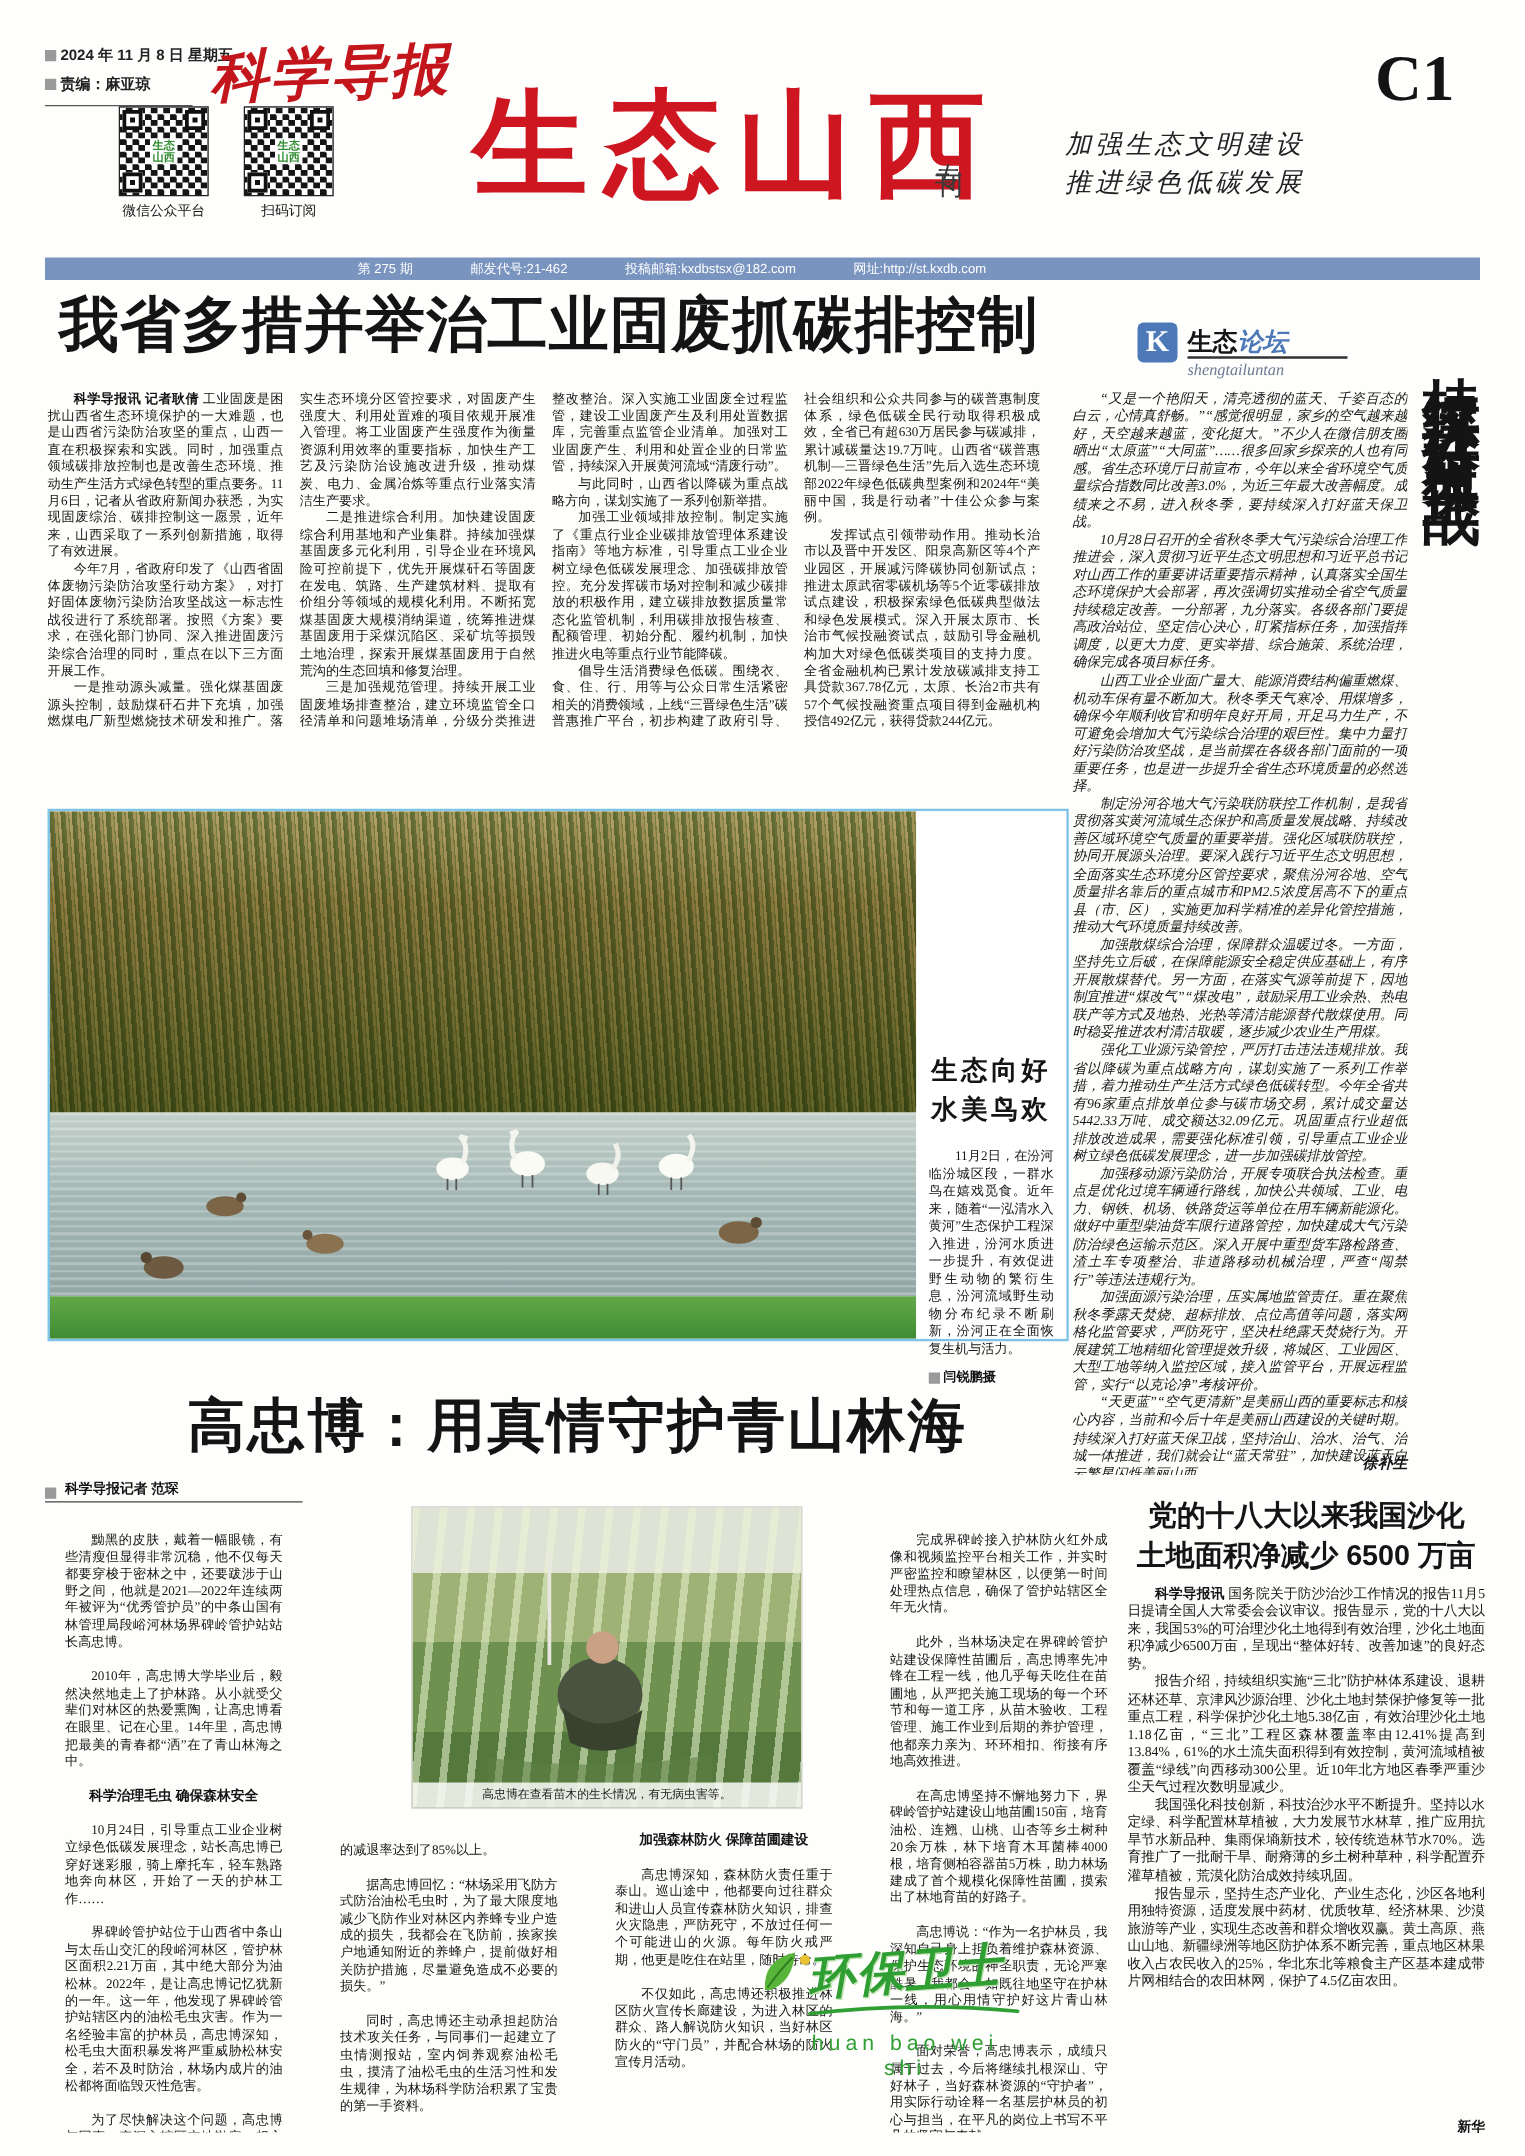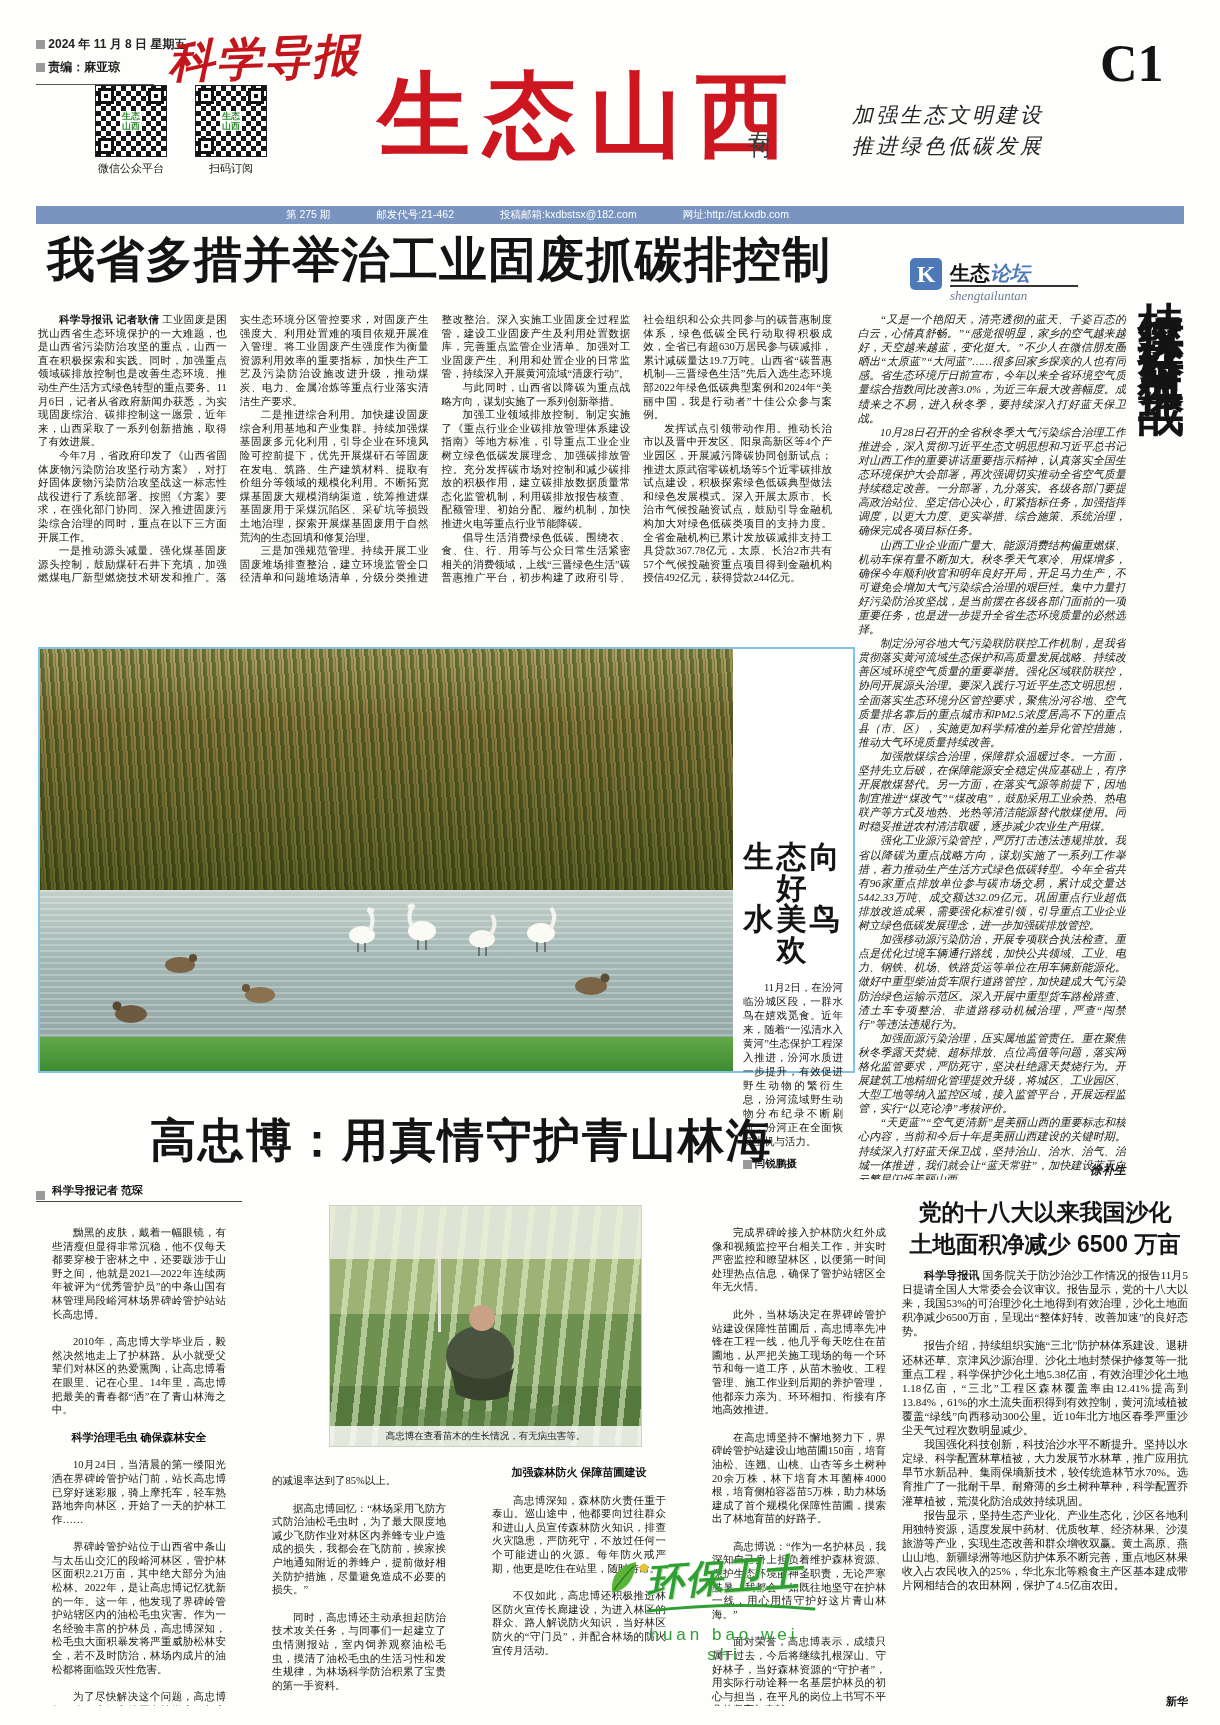--- a/index.html
+++ b/index.html
@@ -63,21 +63,21 @@
   .scene{position:relative;flex:1;overflow:hidden;}
   .reeds{height:57%;background:
       repeating-linear-gradient(86deg,#77814a 0 2px,#b8aa72 2px 4px,#8b9355 4px 5px,#c6b682 5px 7px,#6d7a40 7px 9px),
       linear-gradient(180deg,#e4e2cc 0,#b9b083 30%,#7f8a4e 100%);background-blend-mode:multiply;}
   .water{height:35%;background:
       repeating-linear-gradient(180deg,rgba(255,255,255,.25) 0 2px,rgba(0,0,0,0) 2px 6px),
       linear-gradient(180deg,#c3cfc9,#a3b7b4 45%,#93a7a6);}
   .grassline{height:8%;background:linear-gradient(180deg,#62a848,#3f8c33);}
   .bird{position:absolute;}
   .photo-caption-panel{width:120px;background:#fff;padding:192px 10px 8px 10px;box-sizing:border-box;}
-  .pc-title{font-size:30px;font-weight:bold;letter-spacing:3px;text-align:center;line-height:31px;}
+  .pc-title{font-size:21px;font-weight:bold;letter-spacing:3px;text-align:center;line-height:31px;}
   .pc-text{margin-top:16px;font-size:10.5px;line-height:14px;text-align:justify;text-indent:2em;}
   .pc-credit{margin-top:8px;font-size:10.5px;font-weight:bold;}
 
   
   .gao-headline{left:150px;top:1110px;width:620px;font-size:46px;font-weight:bold;letter-spacing:2px;
                 white-space:nowrap;font-family:"Liberation Serif","DejaVu Serif",serif;}
   .gao-byline{left:52px;top:1183px;font-size:11px;font-weight:bold;font-family:"Liberation Sans","DejaVu Sans",sans-serif;}
   .gao-rule{left:36px;top:1201px;width:206px;border-top:1.5px solid #444;}
   .gao-body{left:38px;top:1212px;width:864px;height:494px;display:flex;gap:18px;overflow:hidden;}
   .gao-col{width:202px;font-size:10.5px;line-height:13.6px;text-align:justify;}
@@ -256,21 +256,21 @@
   <div class="abs gao-rule"></div>
 
   <div class="abs gao-body">
     <div class="gao-col">
       <div>
           <p>黝黑的皮肤，戴着一幅眼镜，有些清瘦但显得非常沉稳，他不仅每天都要穿梭于密林之中，还要跋涉于山野之间，他就是2021—2022年连续两年被评为“优秀管护员”的中条山国有林管理局段峪河林场界碑岭管护站站长高忠博。</p>
           <p>2010年，高忠博大学毕业后，毅然决然地走上了护林路。从小就受父辈们对林区的热爱熏陶，让高忠博看在眼里、记在心里。14年里，高忠博把最美的青春都“洒”在了青山林海之中。</p>
         </div>
       <p class="subhead">科学治理毛虫 确保森林安全</p>
       <div>
-          <p>10月24日，当清晨的第一缕阳光洒在界碑岭管护站门前，站长高忠博已穿好迷彩服，骑上摩托车，轻车熟路地奔向林区，开始了一天的护林工作……</p>
+          <p>10月24日，引导重点工业企业树立绿色低碳发展理念，站长高忠博已穿好迷彩服，骑上摩托车，轻车熟路地奔向林区，开始了一天的护林工作……</p>
           <p>界碑岭管护站位于山西省中条山与太岳山交汇的段峪河林区，管护林区面积2.21万亩，其中绝大部分为油松林。2022年，是让高忠博记忆犹新的一年。这一年，他发现了界碑岭管护站辖区内的油松毛虫灾害。作为一名经验丰富的护林员，高忠博深知，松毛虫大面积暴发将严重威胁松林安全，若不及时防治，林场内成片的油松都将面临毁灭性危害。</p>
           <p>为了尽快解决这个问题，高忠博与同事一齐深入辖区实地勘察，想方设法摸清辖区油松毛虫的发生数量、危害面积及危害程度，为林场精准防治提供了第一手资料。随后，林场采取飞机防治与人工防治相结合的方式，把3类11种病虫的防控区域分期分批开展防治，经过持续努力，辖区油松毛虫虫口密度</p>
         </div>
     </div>
     <div class="gao-col">
       <div class="spacer"></div>
       <p class="cont">的减退率达到了85%以上。</p>
       <div>
           <p>据高忠博回忆：“林场采用飞防方式防治油松毛虫时，为了最大限度地减少飞防作业对林区内养蜂专业户造成的损失，我都会在飞防前，挨家挨户地通知附近的养蜂户，提前做好相关防护措施，尽量避免造成不必要的损失。”</p>
           <p>同时，高忠博还主动承担起防治技术攻关任务，与同事们一起建立了虫情测报站，室内饲养观察油松毛虫，摸清了油松毛虫的生活习性和发生规律，为林场科学防治积累了宝贵的第一手资料。</p>

